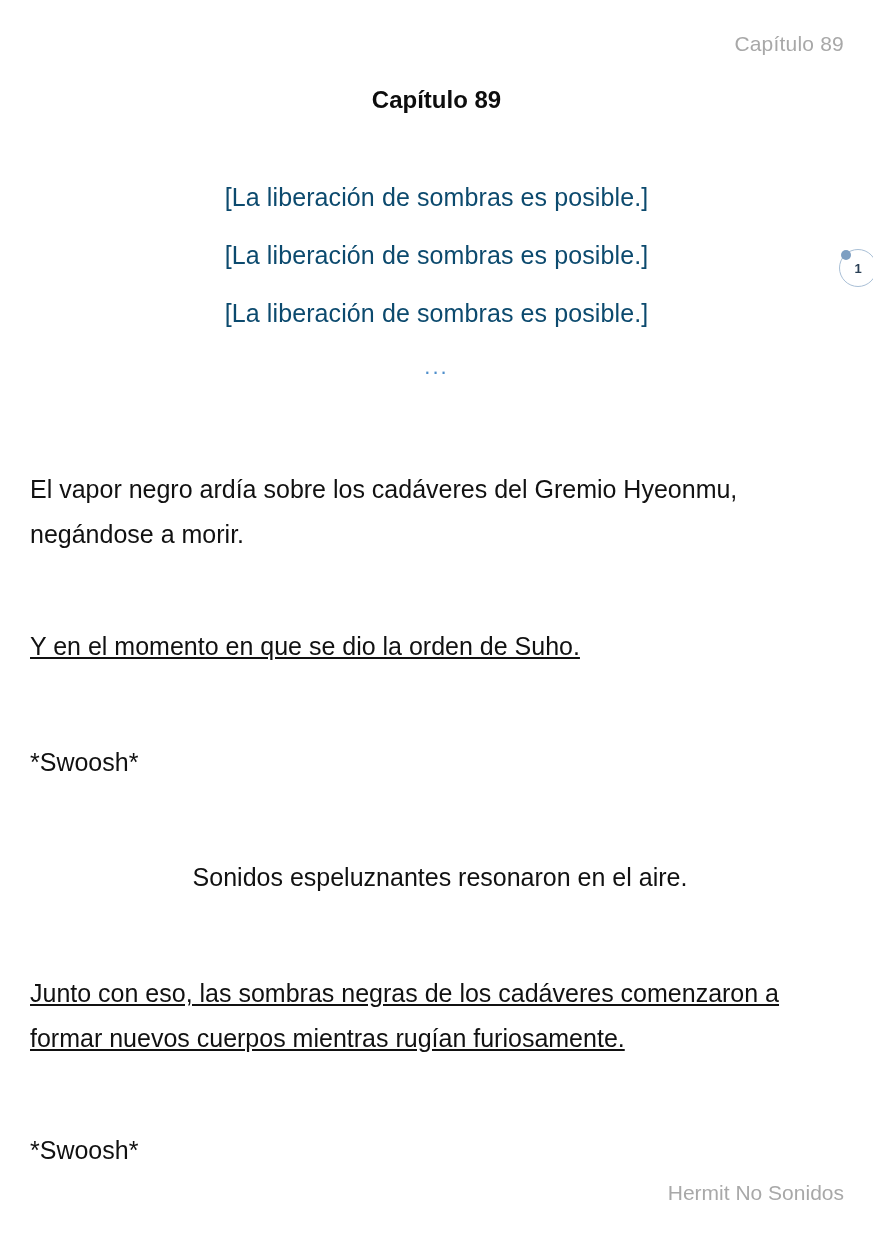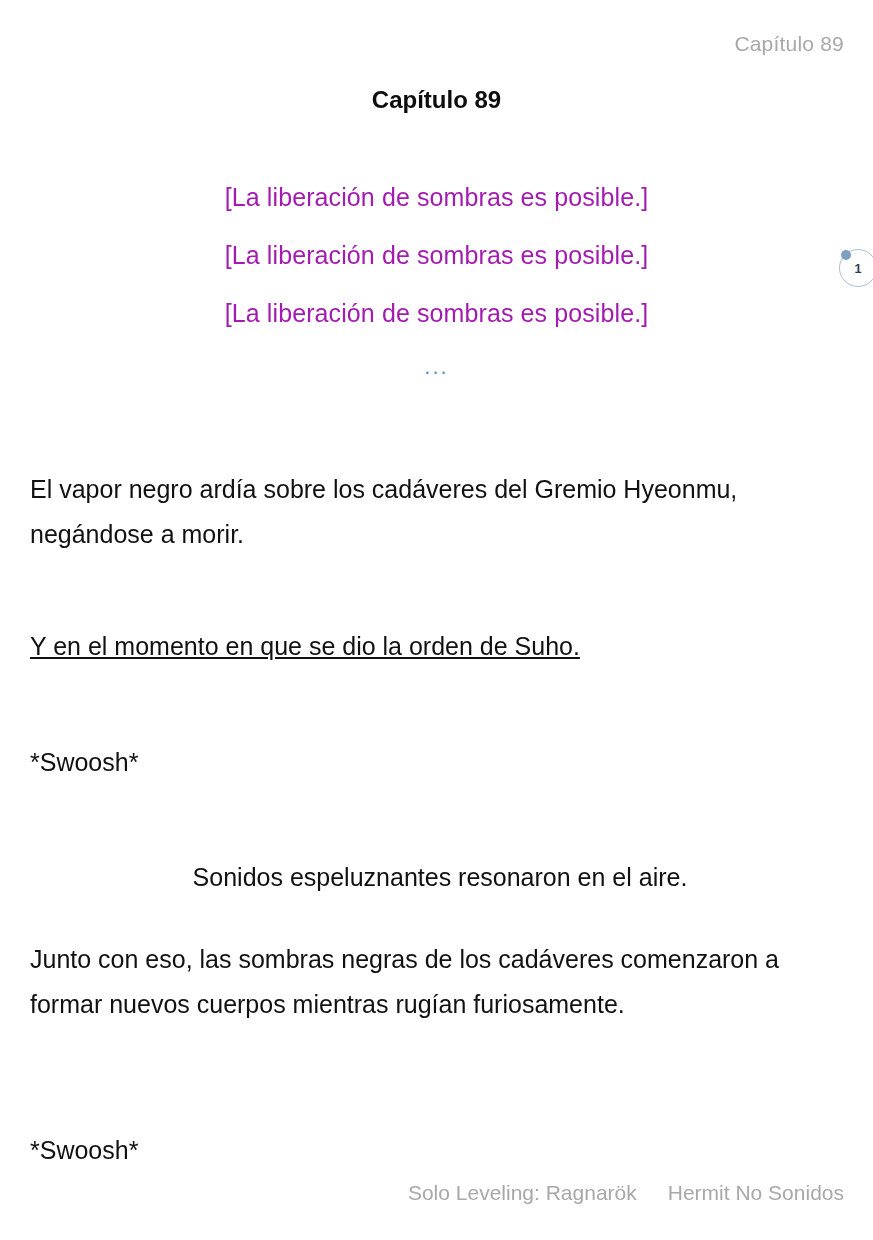--- a/index.html
+++ b/index.html
@@ -35,21 +35,21 @@
     }
     .system-block {
       position: absolute;
       top: 178px;
       left: 0;
       width: 873px;
       text-align: center;
     }
     .system-line {
       font-size: 25px;
-      color: #a21caf;
+      color: #0c4a6e;
       height: 58px;
       line-height: 38px;
       letter-spacing: 0.1px;
     }
     .system-ellipsis {
       font-size: 22px;
       color: #4f8fcb;
       line-height: 30px;
       letter-spacing: 2px;
     }
@@ -113,19 +113,18 @@
 
 <div class="footnote-marker">
   <span>1</span>
 </div>
 <div class="footnote-dot"></div>
 
 <div class="para" style="top:467px;">El vapor negro ardía sobre los cadáveres del Gremio Hyeonmu, negándose a morir.</div>
 <div class="para" style="top:624px;text-decoration:underline;">Y en el momento en que se dio la orden de Suho.</div>
 <div class="para" style="top:740px;">*Swoosh*</div>
 <div class="para" style="top:855px;text-align:center;">Sonidos espeluznantes resonaron en el aire.</div>
-<div class="para" style="top:937px;">Junto con eso, las sombras negras de los cadáveres comenzaron a formar nuevos cuerpos mientras rugían furiosamente.</div>
+<div class="para" style="top:971px;text-decoration:underline;">Junto con eso, las sombras negras de los cadáveres comenzaron a formar nuevos cuerpos mientras rugían furiosamente.</div>
 <div class="para" style="top:1128px;">*Swoosh*</div>
 
 <div class="footer">
-  <span>Solo Leveling: Ragnarök</span>
   <span>Hermit No Sonidos</span>
 </div>
 
 </body></html>

